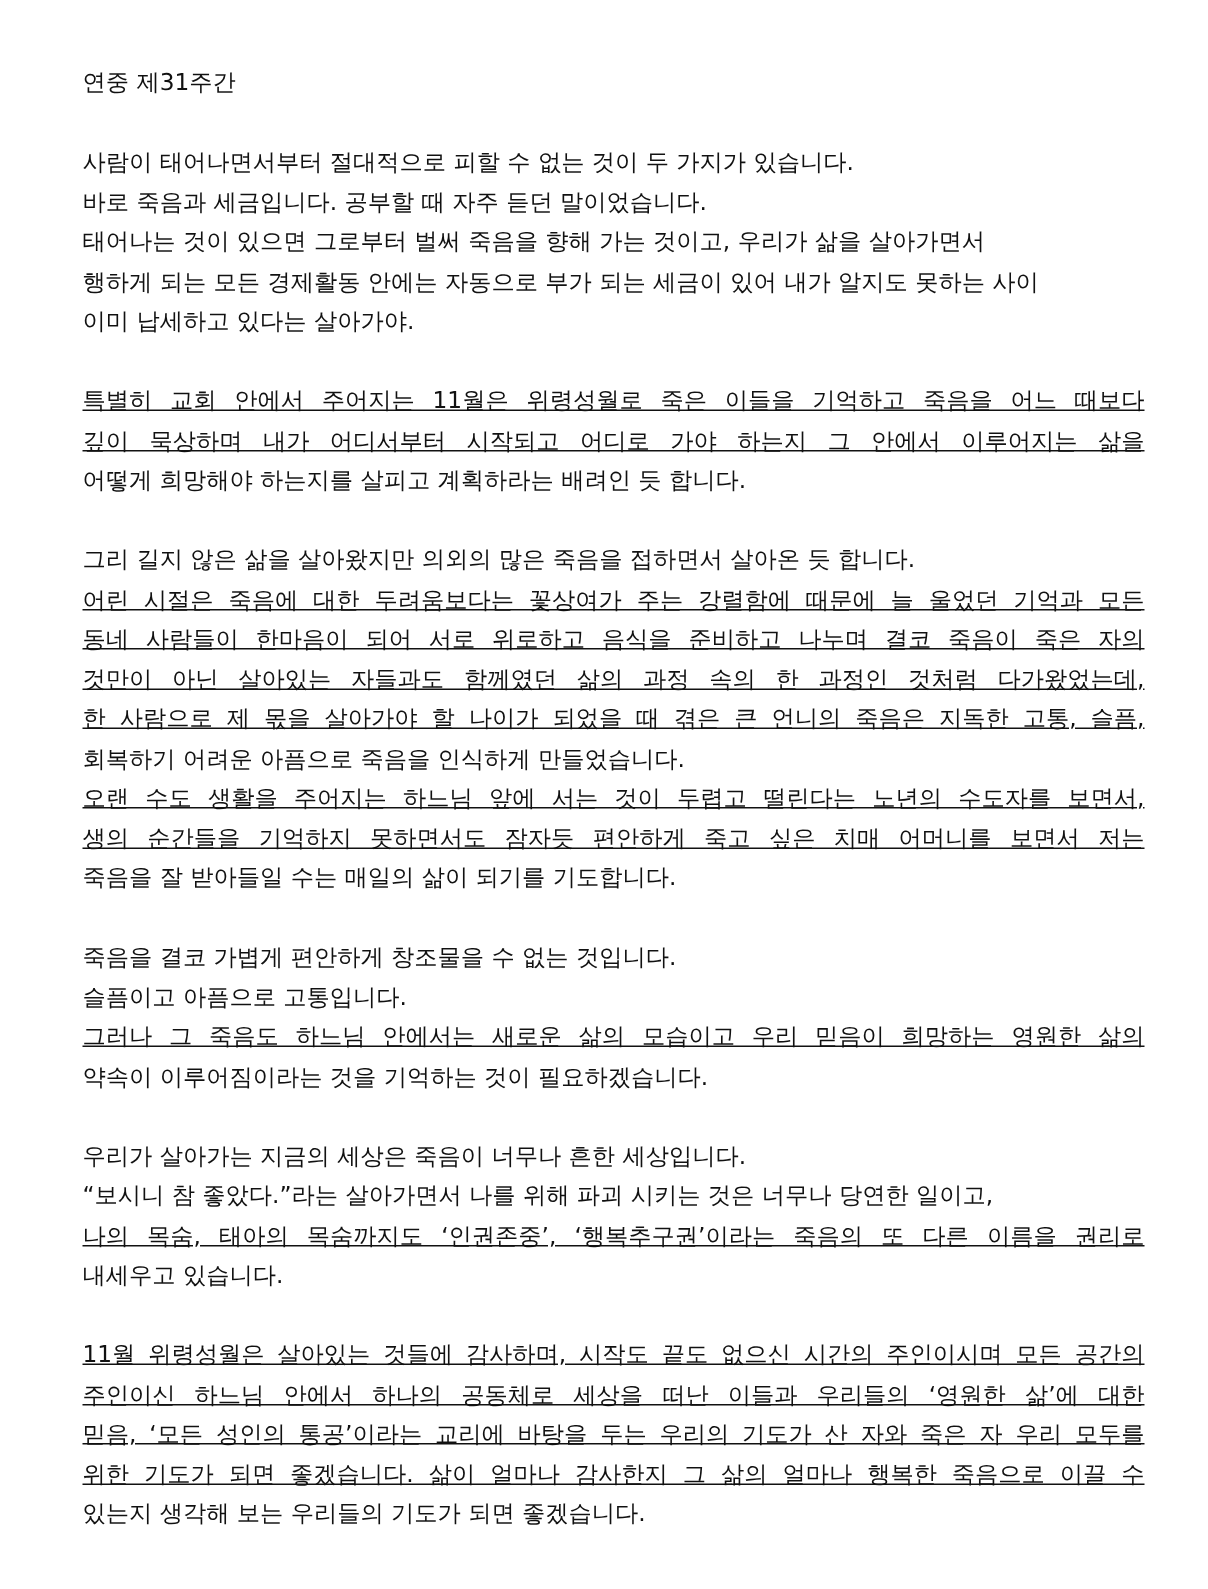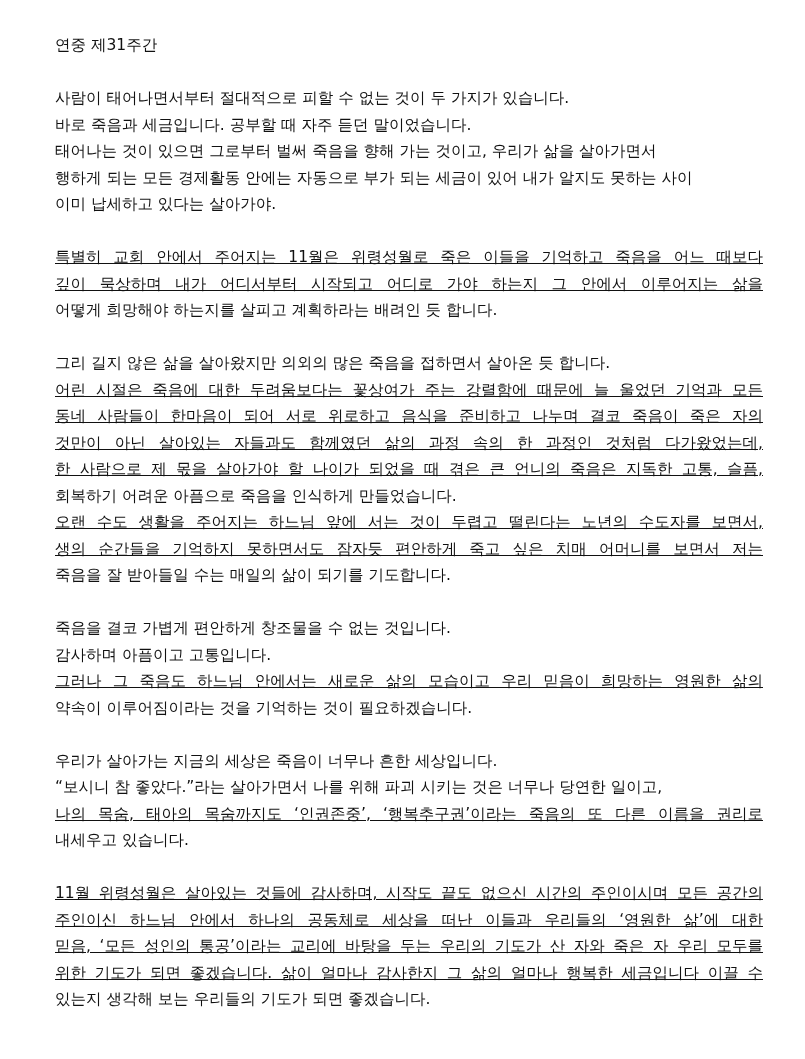--- a/index.html
+++ b/index.html
@@ -1,18 +1,18 @@
 <!DOCTYPE html>
 <html><head>
 <meta charset="utf-8">
 <style>
   html, body { margin: 0; padding: 0; background: #ffffff; }
   body { width: 805px; height: 1059px; overflow: hidden; position: relative;
          font-family: "DejaVu Sans", sans-serif; color: #111111; }
-  .doc { position: absolute; left: 55px; top: 32px; width: 708px; }
+  .doc { position: absolute; left: 55px; top: 42px; width: 708px; }
   .title { font-size: 15.5px; height: 26.5px; line-height: 26.5px; margin-bottom: 26.5px; white-space: nowrap; }
   .para { margin-bottom: 26.5px; margin-top: 20px; }
   .line { font-size: 15.5px; height: 26.5px; line-height: 26.5px; white-space: nowrap; overflow: visible; }
   .line.full { text-align: justify; text-align-last: justify; white-space: normal; text-decoration: underline; }
 </style>
 </head>
 <body>
 
 <div class="doc">
   <div class="title">연중 제31주간</div>
@@ -35,31 +35,31 @@
         <div class="line full">동네 사람들이 한마음이 되어 서로 위로하고 음식을 준비하고 나누며 결코 죽음이 죽은 자의</div>
         <div class="line full">것만이 아닌 살아있는 자들과도 함께였던 삶의 과정 속의 한 과정인 것처럼 다가왔었는데,</div>
         <div class="line full">한 사람으로 제 몫을 살아가야 할 나이가 되었을 때 겪은 큰 언니의 죽음은 지독한 고통, 슬픔,</div>
         <div class="line">회복하기 어려운 아픔으로 죽음을 인식하게 만들었습니다.</div>
         <div class="line full">오랜 수도 생활을 주어지는 하느님 앞에 서는 것이 두렵고 떨린다는 노년의 수도자를 보면서,</div>
         <div class="line full">생의 순간들을 기억하지 못하면서도 잠자듯 편안하게 죽고 싶은 치매 어머니를 보면서 저는</div>
         <div class="line">죽음을 잘 받아들일 수는 매일의 삶이 되기를 기도합니다.</div>
       </div>
       <div class="para">
         <div class="line">죽음을 결코 가볍게 편안하게 창조물을 수 없는 것입니다.</div>
-        <div class="line">감사하며 아픔이고 고통입니다.</div>
+        <div class="line">슬픔이고 아픔으로 고통입니다.</div>
         <div class="line full">그러나 그 죽음도 하느님 안에서는 새로운 삶의 모습이고 우리 믿음이 희망하는 영원한 삶의</div>
         <div class="line">약속이 이루어짐이라는 것을 기억하는 것이 필요하겠습니다.</div>
       </div>
       <div class="para">
         <div class="line">우리가 살아가는 지금의 세상은 죽음이 너무나 흔한 세상입니다.</div>
         <div class="line">“보시니 참 좋았다.”라는 살아가면서 나를 위해 파괴 시키는 것은 너무나 당연한 일이고,</div>
         <div class="line full">나의 목숨, 태아의 목숨까지도 ‘인권존중’, ‘행복추구권’이라는 죽음의 또 다른 이름을 권리로</div>
         <div class="line">내세우고 있습니다.</div>
       </div>
       <div class="para">
         <div class="line full">11월 위령성월은 살아있는 것들에 감사하며, 시작도 끝도 없으신 시간의 주인이시며 모든 공간의</div>
         <div class="line full">주인이신 하느님 안에서 하나의 공동체로 세상을 떠난 이들과 우리들의 ‘영원한 삶’에 대한</div>
         <div class="line full">믿음, ‘모든 성인의 통공’이라는 교리에 바탕을 두는 우리의 기도가 산 자와 죽은 자 우리 모두를</div>
-        <div class="line full">위한 기도가 되면 좋겠습니다. 삶이 얼마나 감사한지 그 삶의 얼마나 행복한 세금입니다 이끌 수</div>
+        <div class="line full">위한 기도가 되면 좋겠습니다. 삶이 얼마나 감사한지 그 삶의 얼마나 행복한 죽음으로 이끌 수</div>
         <div class="line">있는지 생각해 보는 우리들의 기도가 되면 좋겠습니다.</div>
       </div>
     </div>
 </div>
 
 </body></html>

